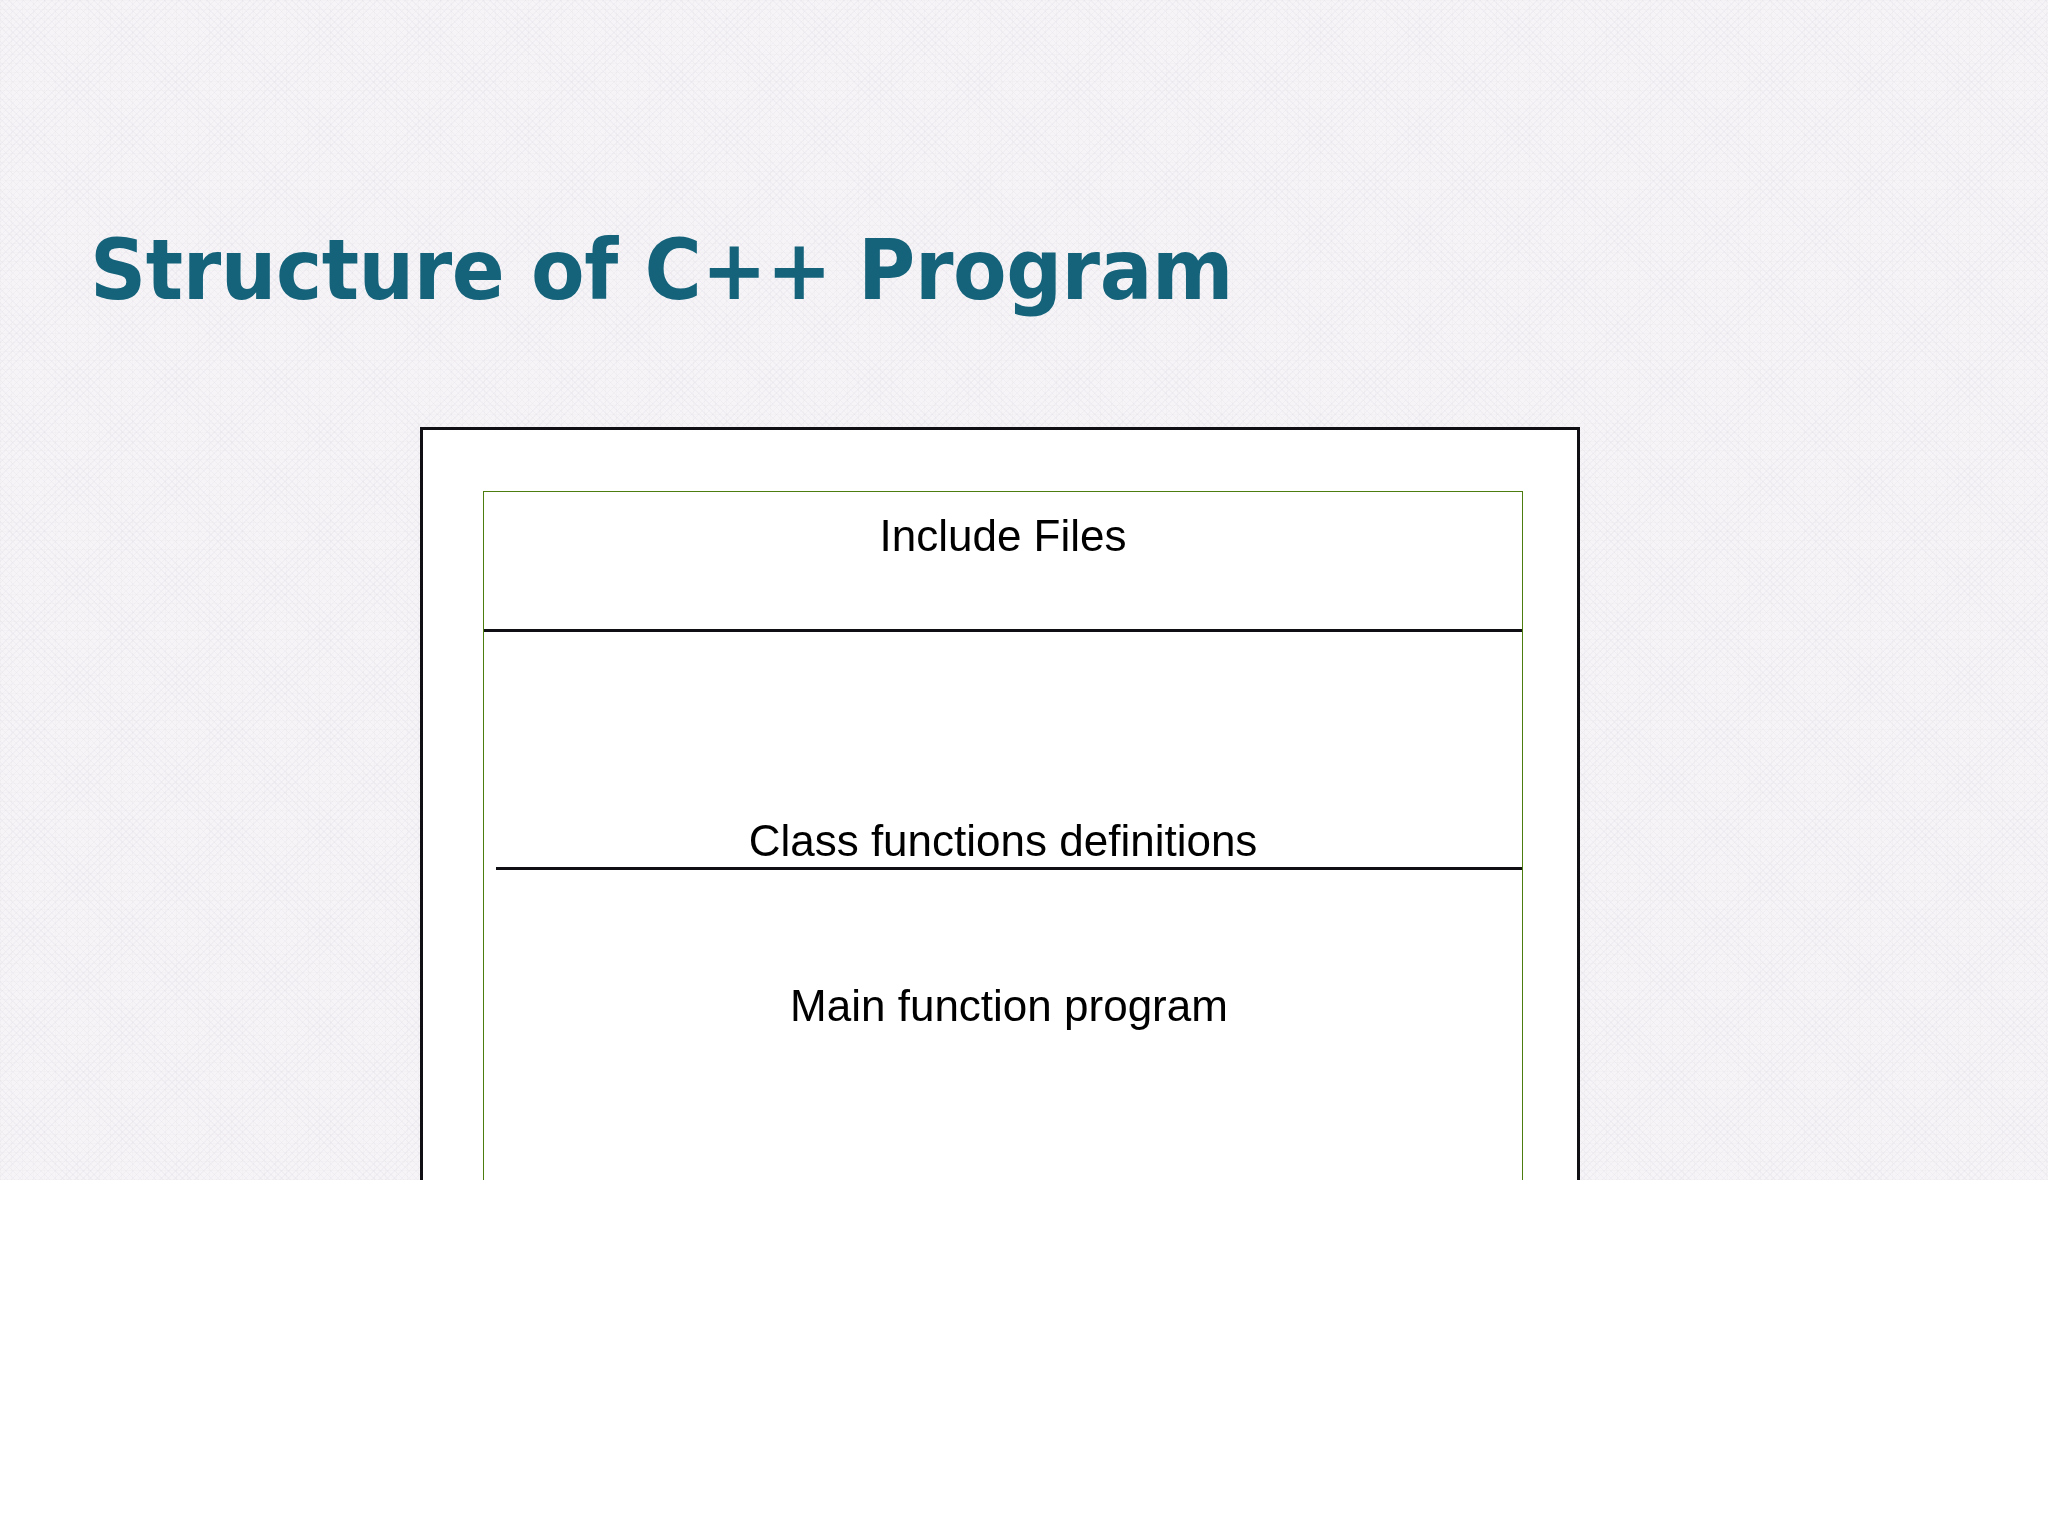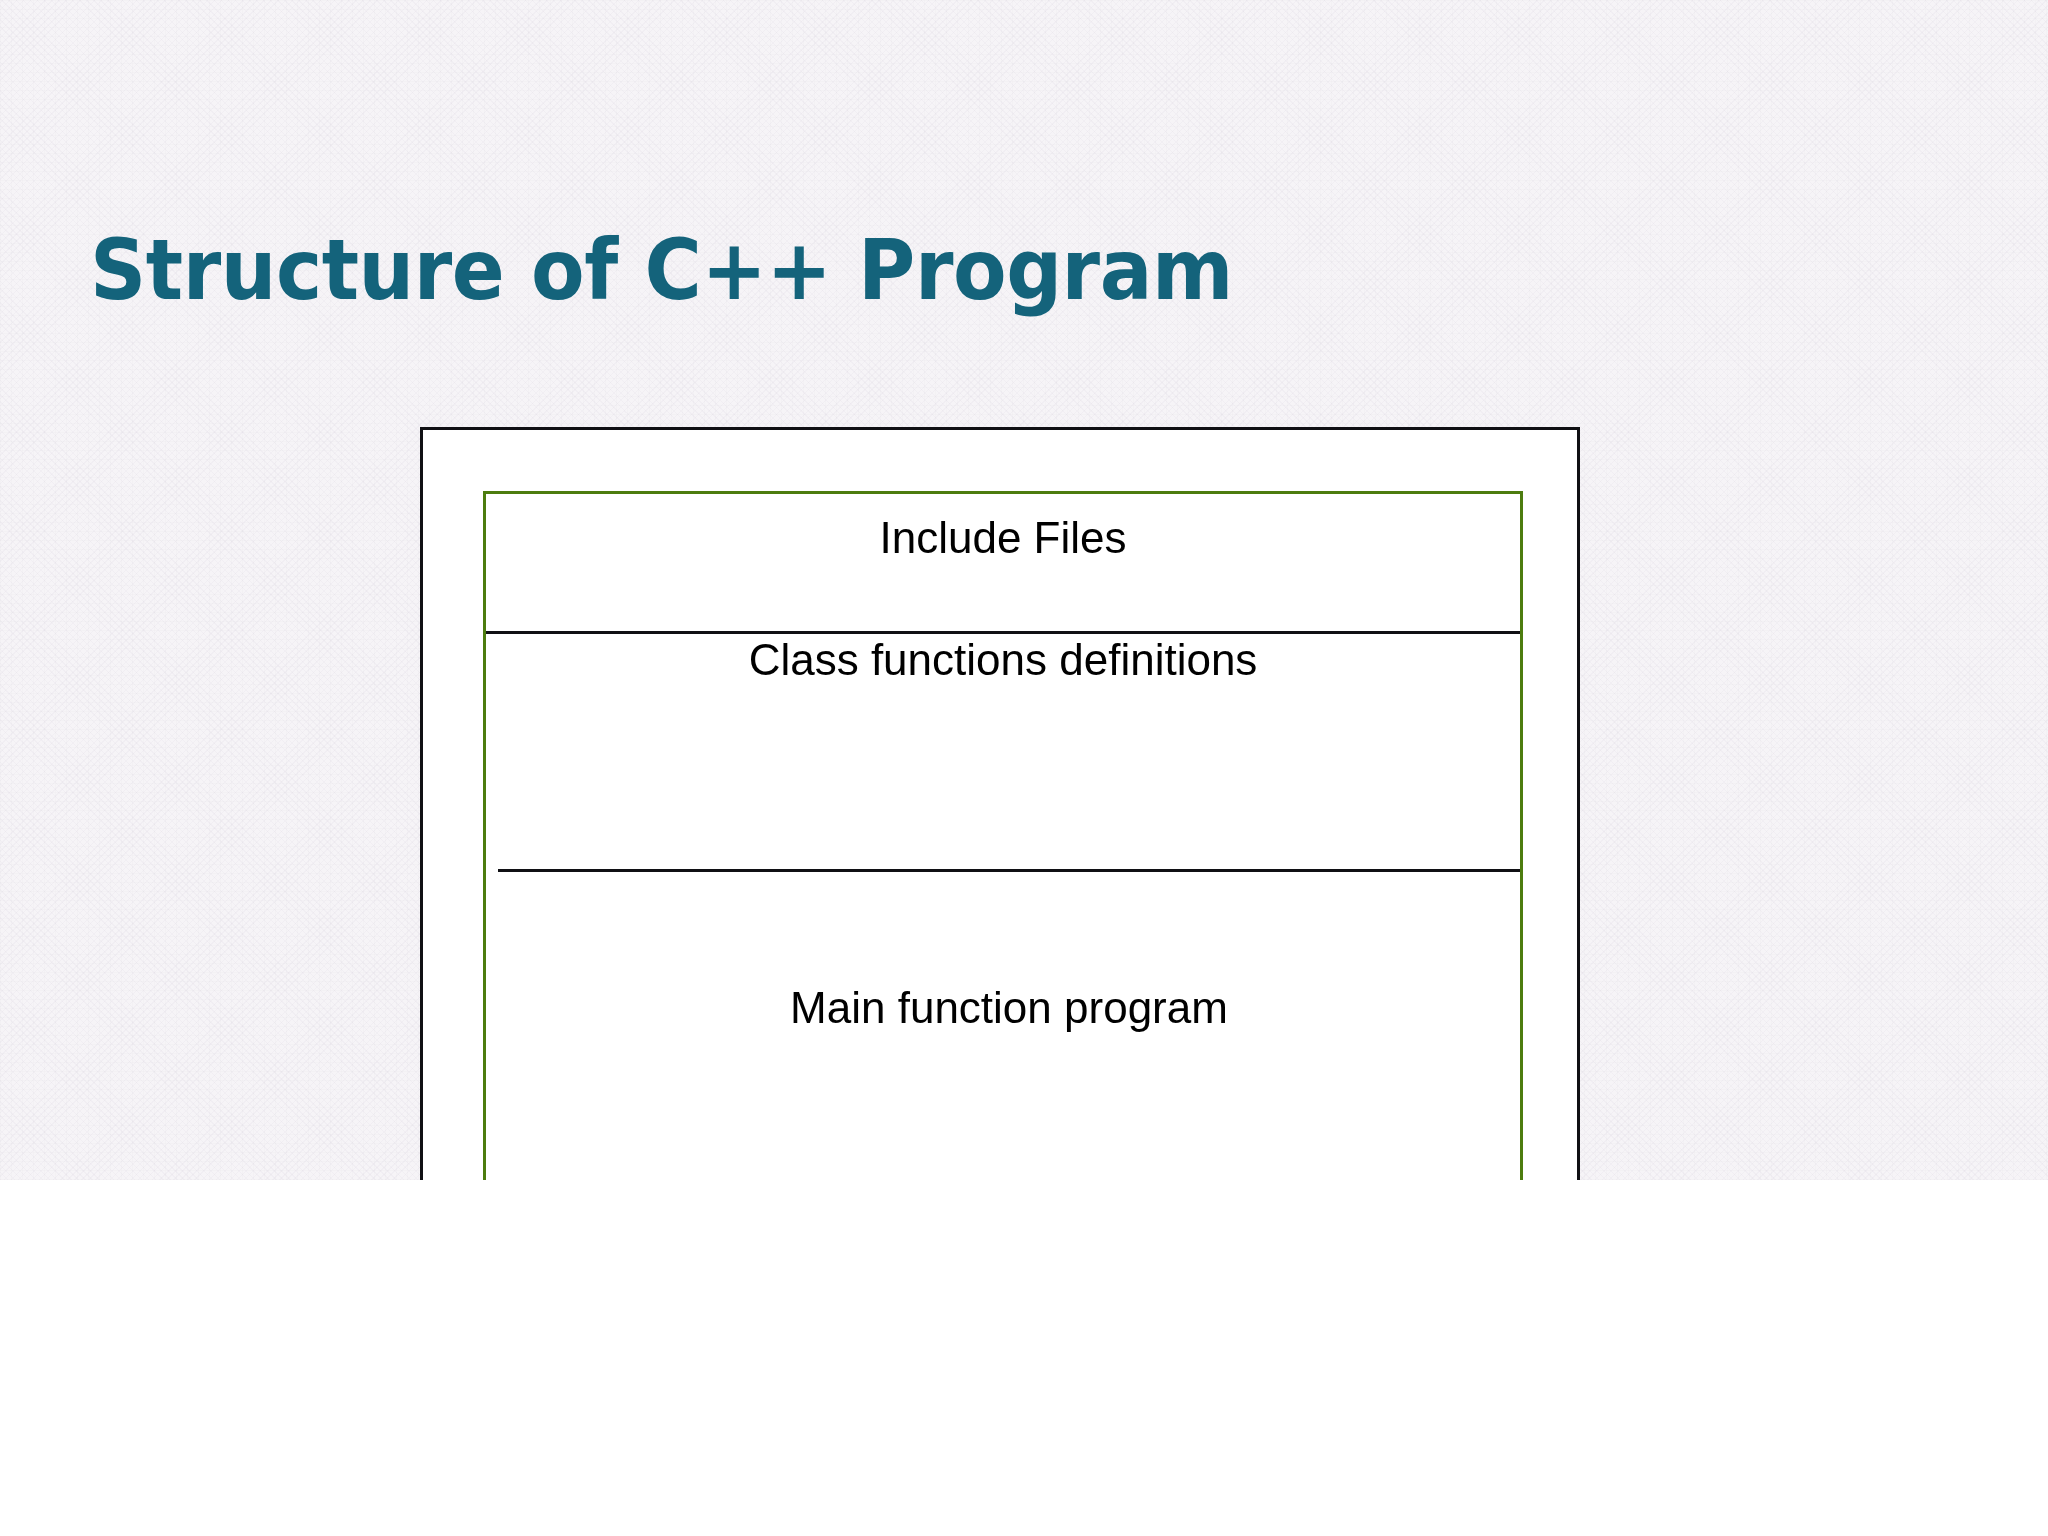--- a/index.html
+++ b/index.html
@@ -88,41 +88,41 @@
     background: #ffffff;
   }
 
   .diagram-inner {
     position: absolute;
     left: 60px;
     top: 61px;
     width: 1040px;
     height: 822px;
     box-sizing: border-box;
-    border: 3px solid #4d7c0f;
+    border: 1px solid #4d7c0f;
     background: #ffffff;
     display: flex;
     flex-direction: column;
   }
 
   .diagram-row {
     position: relative;
     box-sizing: border-box;
     display: flex;
     align-items: center;
     justify-content: center;
     background: #ffffff;
   }
   .diagram-row + .diagram-row {
     border-top: 3px solid #101014;
   }
 
   .diagram-row.row-0 { height: 137px; align-items: flex-start; padding-top: 18px; }
   .diagram-row.row-1 { height: 207px; }
-  .diagram-row.row-2 { height: 238px; align-items: flex-start; }
+  .diagram-row.row-2 { height: 238px; align-items: flex-end; }
   .diagram-row.row-3 { height: 240px; align-items: flex-start; padding-top: 110px; margin-left: 12px; }
 
   .row-label {
     font-family: "Liberation Sans", sans-serif;
     font-size: 44px;
     line-height: 52px;
     font-weight: normal;
     color: #000000;
     white-space: nowrap;
     text-align: center;

